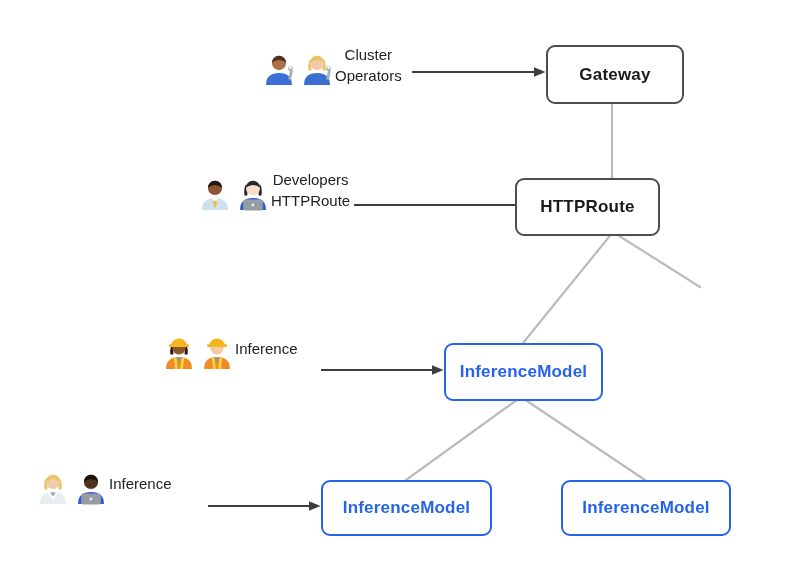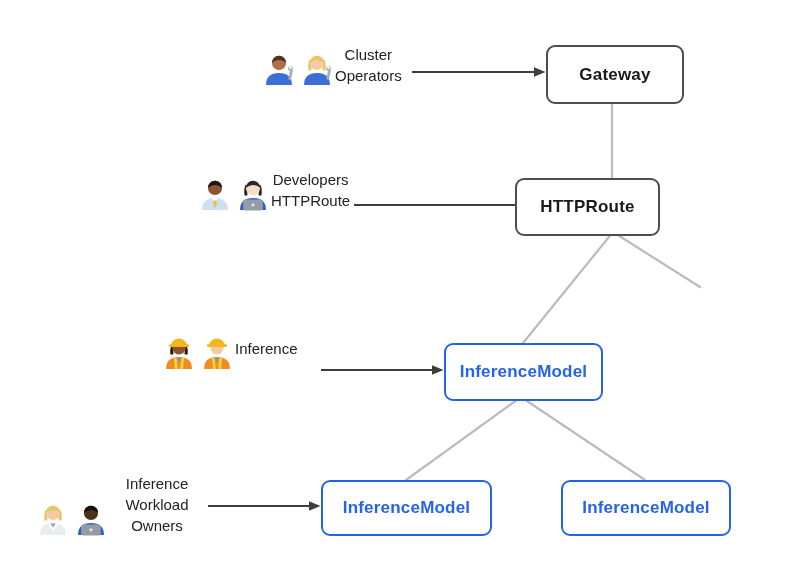--- a/index.html
+++ b/index.html
@@ -167,17 +167,16 @@
       <svg viewBox="0 0 32 32" width="36" height="36">
         <path d="M4.5 31q0-10.5 11.5-10.5T27.5 31z" fill="#2e5fd0"></path>
         <circle cx="16" cy="11.5" r="6.3" fill="#50321c"></circle>
         <path d="M9.7 11.3a6.3 6.3 0 0 1 12.6 0q-6.3-4.8-12.6 0z" fill="#16110d"></path>
         <rect x="7.3" y="21.8" width="17.4" height="9.7" rx="1.8" fill="#969ca3"></rect>
         <circle cx="16" cy="26.6" r="1.3" fill="#e8eaec"></circle>
       </svg>
     </div>
     <div class="plabel">
       <div>Inference</div>
-      <div>Workload Owners</div>
     </div>
   </div>
 
 </div>
 
 </body></html>

